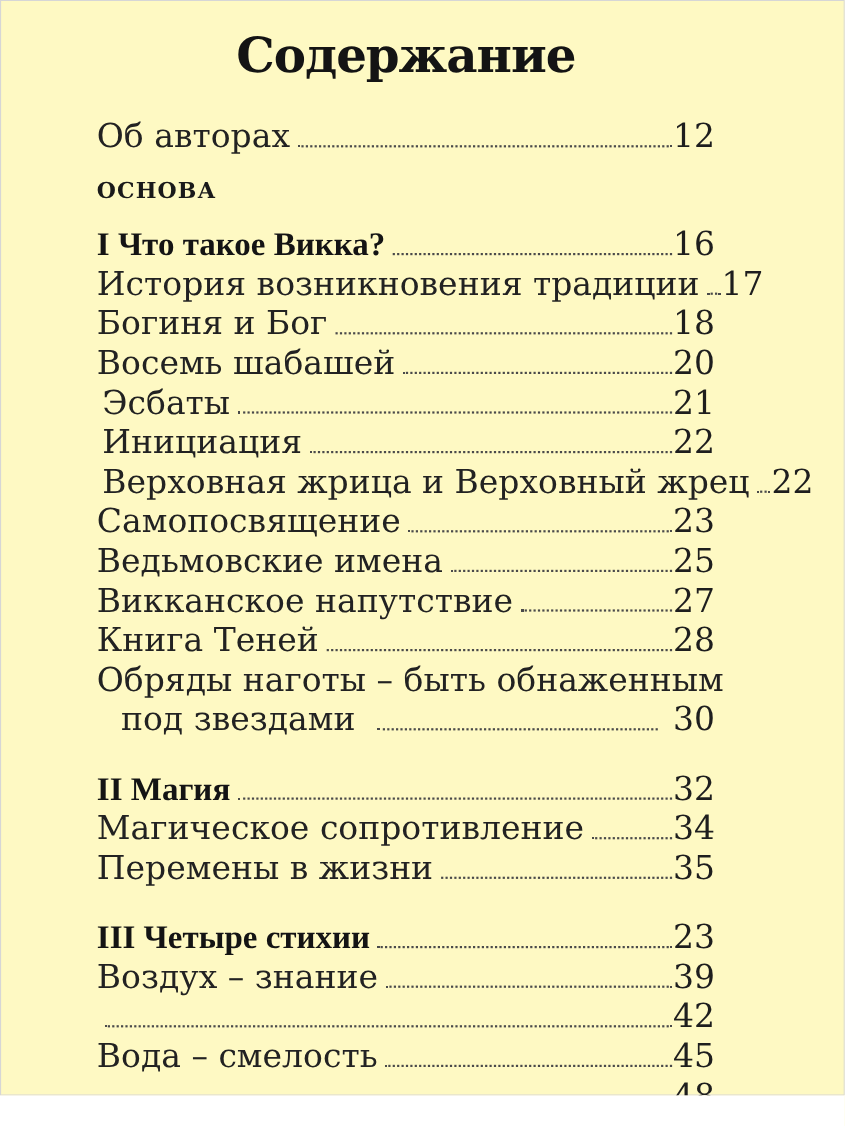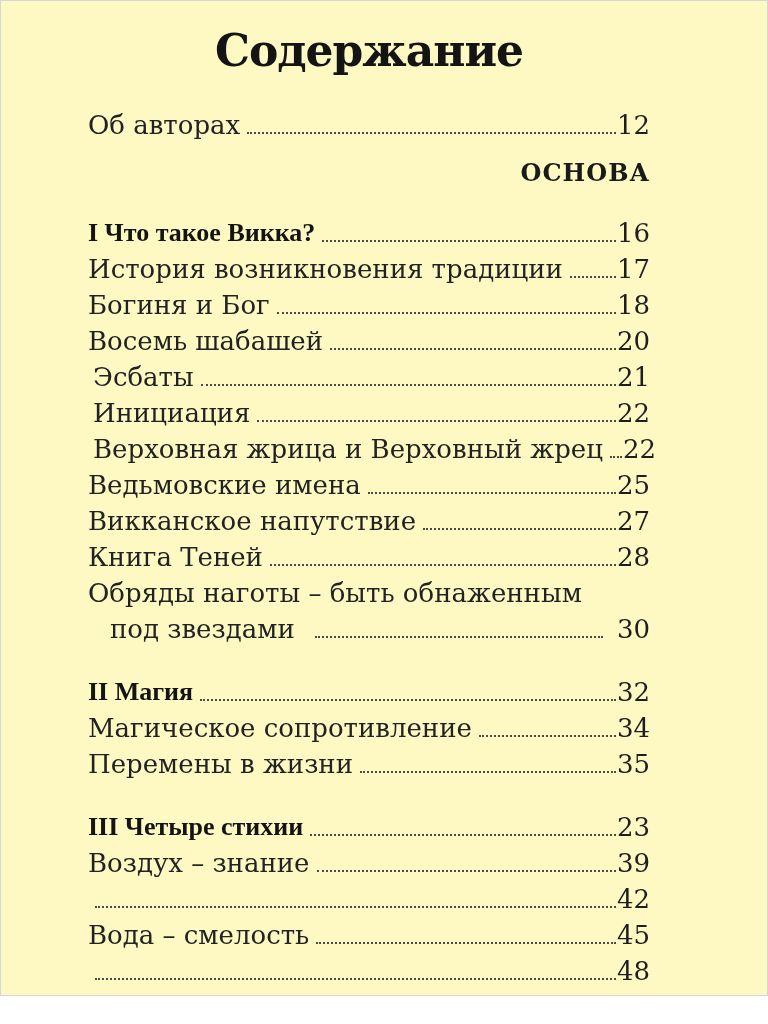--- a/index.html
+++ b/index.html
@@ -34,33 +34,33 @@
     line-height: 54px;
     letter-spacing: -1px;
     color: #141414;
   }
   .toc-list {
     margin-top: 25px;
   }
   .toc-heading {
     height: 36px;
     line-height: 36px;
-    margin: 12px 0 24px 0;
-    text-align: right;
+    margin: 12px 0 14px 0;
+    text-align: left;
     font-weight: 700;
-    font-size: 24px;
+    font-size: 20px;
     letter-spacing: 1px;
     color: #1a1a1a;
   }
   .toc-row {
     display: flex;
     align-items: flex-end;
     height: 36px;
     line-height: 36px;
-    font-size: 26px;
+    font-size: 30px;
     color: #222222;
   }
   .toc-row.bold .label {
     font-weight: 700;
     color: #141414;
     font-family: Liberation Serif, serif;
   }
   .toc-row.gap-before {
     margin-top: 27px;
   }
@@ -124,20 +124,25 @@
           <span class="label">Инициация</span>
           <span class="leader"></span>
           <span class="pagenum">22</span>
         </div>
         <div class="toc-row indent-1">
           <span class="label">Верховная жрица и Верховный жрец</span>
           <span class="leader"></span>
           <span class="pagenum">22</span>
         </div>
         <div class="toc-row">
+          <span class="label">Самопосвящение</span>
+          <span class="leader"></span>
+          <span class="pagenum">23</span>
+        </div>
+        <div class="toc-row">
           <span class="label">Ведьмовские имена</span>
           <span class="leader"></span>
           <span class="pagenum">25</span>
         </div>
         <div class="toc-row">
           <span class="label">Викканское напутствие</span>
           <span class="leader"></span>
           <span class="pagenum">27</span>
         </div>
         <div class="toc-row">

